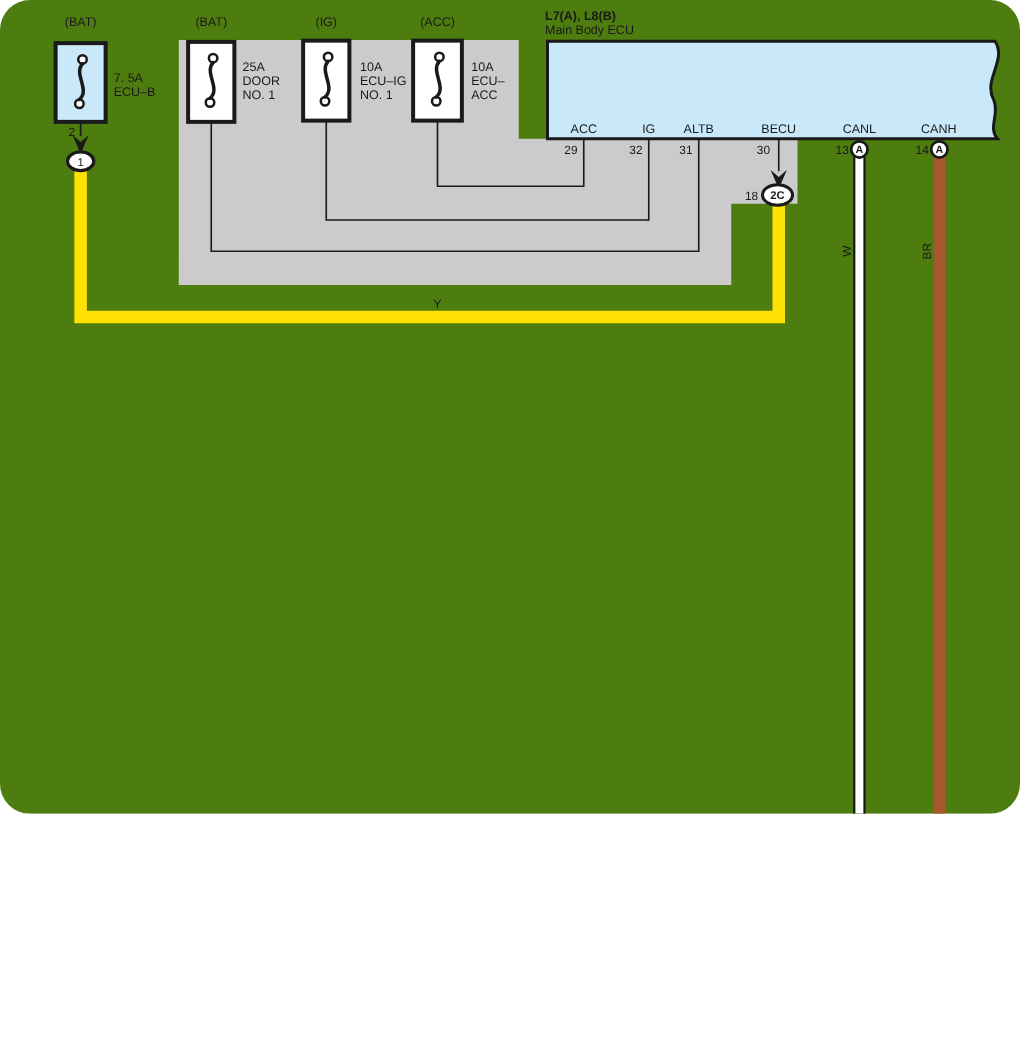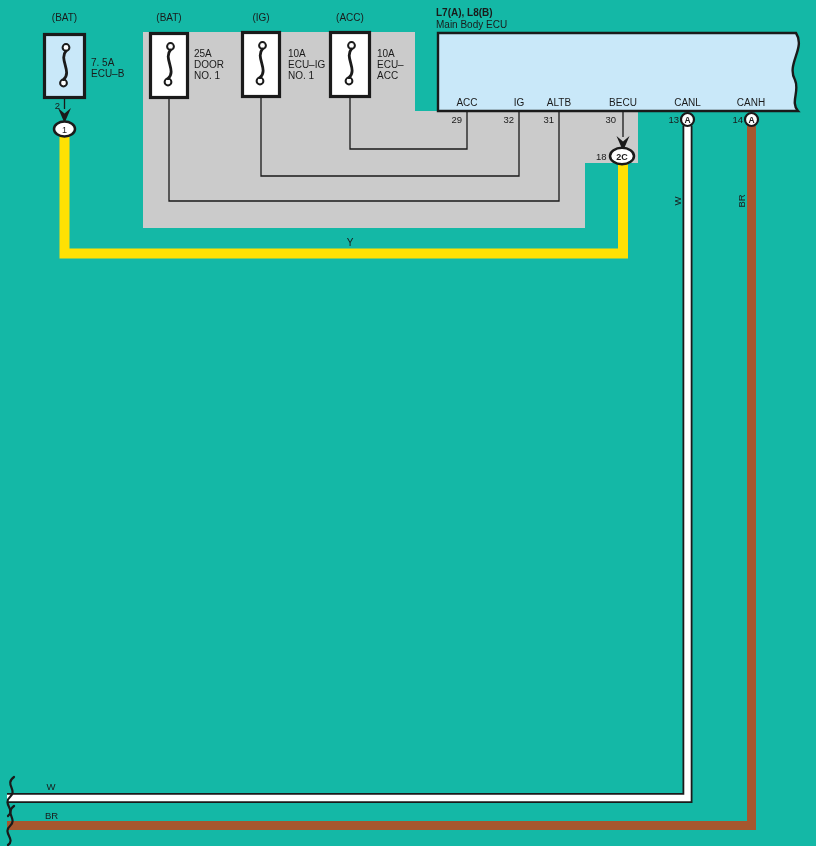--- a/index.html
+++ b/index.html
@@ -1,16 +1,16 @@
 <!DOCTYPE html>
 <html><head>
 <meta charset="utf-8">
 <style>
   html,body{margin:0;padding:0;background:#ffffff;}
-  #stage{position:relative;width:816px;height:846px;background:#14b8a6;overflow:hidden;}
+  #stage{position:relative;width:816px;height:651px;background:#4d7c0f;overflow:hidden;border-radius:24px;}
   svg{position:absolute;left:0;top:0;}
   svg text{font-family:"Liberation Sans","DejaVu Sans",sans-serif;fill:#1a1a1a;font-size:10px;}
   svg text.small{font-size:9.5px;}
   svg text.tiny{font-size:9px;}
   svg text.bold{font-weight:bold;}
   svg text.semi{font-weight:600;font-size:9px;}
   svg text.conn{font-weight:600;font-size:8.5px;}
   .mid{text-anchor:middle;}
   .end{text-anchor:end;}
 </style>

